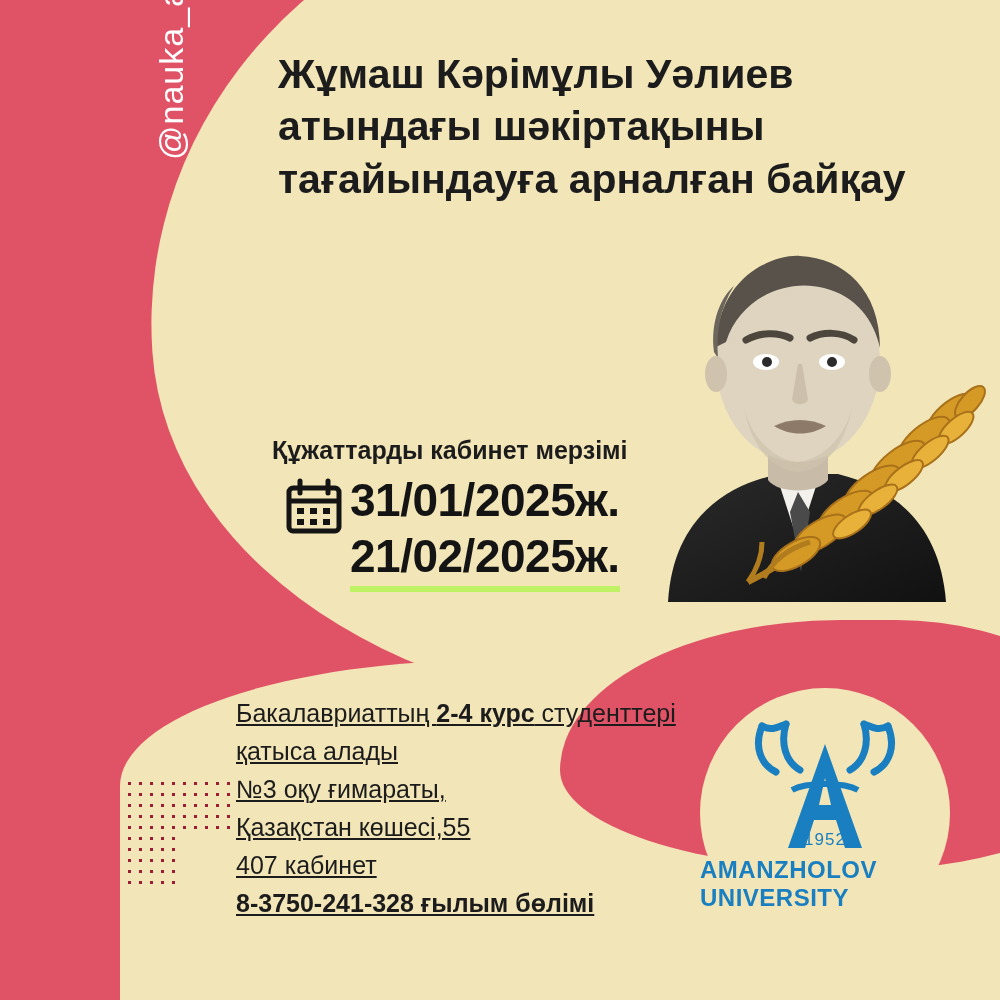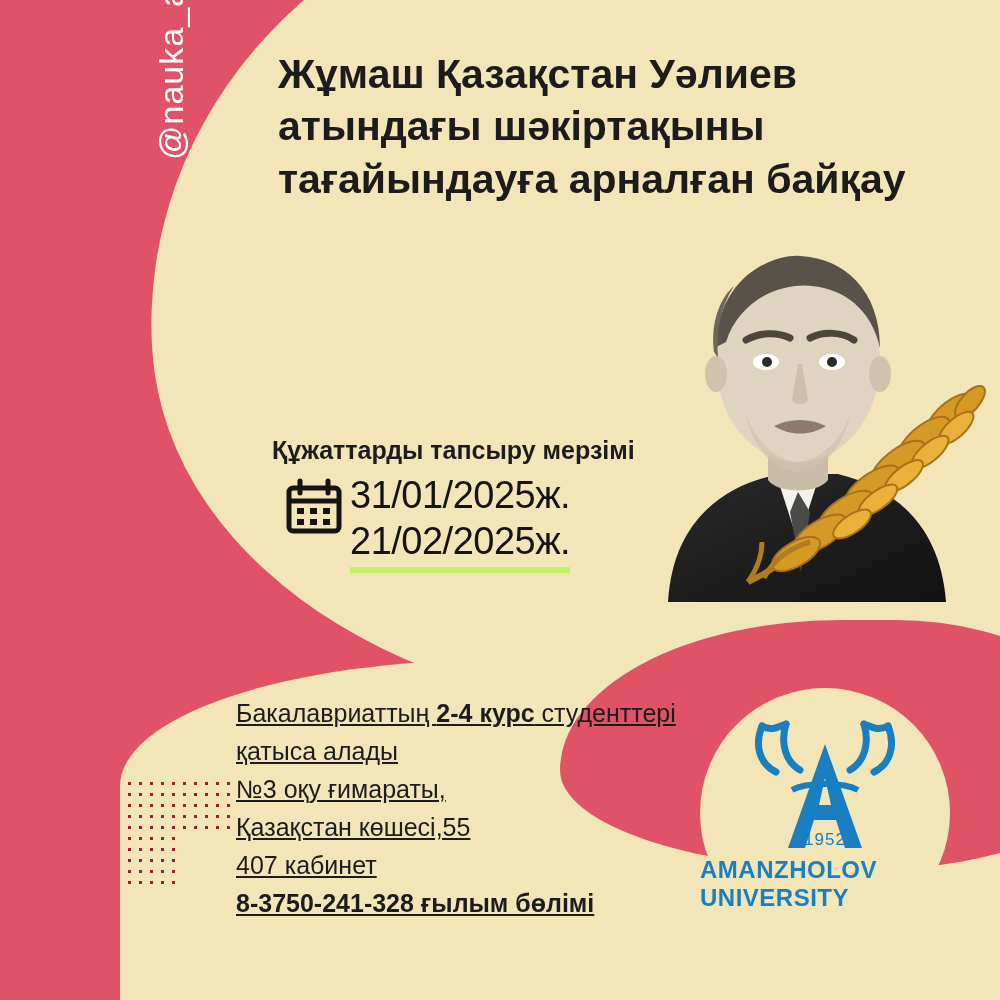--- a/index.html
+++ b/index.html
@@ -124,22 +124,22 @@
     left: 286px;
     top: 478px;
     width: 56px;
     height: 56px;
   }
   .dates {
     position: absolute;
     left: 350px;
     top: 472px;
     color: #141414;
-    font-size: 38px;
-    font-weight: 400;
+    font-size: 46px;
+    font-weight: 700;
     line-height: 1.22;
     letter-spacing: -0.5px;
   }
   .dates .d2 { border-bottom: 6px solid #bef264; display: inline-block; padding-bottom: 2px;}
 
   
   .info {
     position: absolute;
     left: 236px;
     top: 694px;
@@ -221,21 +221,21 @@
 
   <div class="cream-blob"></div>
   <div class="cream-blob2"></div>
   <div class="cream-bottom"></div>
   <div class="cream-bottom-notch"></div>
 
   <div class="handle-wrap">
     <div class="handle">@nauka_amanzholov_university</div>
   </div>
 
-  <div class="title">Жұмаш Қазақстан Уәлиев атындағы шәкіртақыны тағайындауға арналған байқау</div>
+  <div class="title">Жұмаш Кәрімұлы Уәлиев атындағы шәкіртақыны тағайындауға арналған байқау</div>
 
   <div class="portrait">
     <svg viewBox="0 0 300 390" width="300" height="390">
       <defs>
         <clipPath id="pclip">
             <rect x="0" y="0" width="300" height="390"></rect>
           </clipPath>
         <linearGradient id="suit" x1="0" y1="0" x2="1" y2="1">
           <stop offset="0" stop-color="#2a2a2a"></stop>
             <stop offset="1" stop-color="#111"></stop>
@@ -296,21 +296,21 @@
           <ellipse cx="186" cy="94" rx="23" ry="9" transform="rotate(-38 186 94)"></ellipse>
           <ellipse cx="160" cy="118" rx="23" ry="9" transform="rotate(-36 160 118)"></ellipse>
           <ellipse cx="134" cy="142" rx="22" ry="9" transform="rotate(-34 134 142)"></ellipse>
         </g>
         <path d="M46 196 C56 176 72 166 92 160" stroke="#b07c1d" stroke-width="5" fill="none"></path>
         <path d="M30 200 C40 186 44 174 44 160" stroke="#b07c1d" stroke-width="5" fill="none"></path>
       </g>
     </svg>
   </div>
 
-  <div class="deadline-label">Құжаттарды тапсыру мерзімі</div>
+  <div class="deadline-label">Құжаттарды кабинет мерзімі</div>
   <div class="cal-icon">
     <svg viewBox="0 0 56 56" width="56" height="56">
       <rect x="3" y="10" width="50" height="43" rx="4" fill="none" stroke="#141414" stroke-width="5"></rect>
       <line x1="3" y1="23" x2="53" y2="23" stroke="#141414" stroke-width="5"></line>
       <line x1="14" y1="3" x2="14" y2="15" stroke="#141414" stroke-width="5" stroke-linecap="round"></line>
       <line x1="42" y1="3" x2="42" y2="15" stroke="#141414" stroke-width="5" stroke-linecap="round"></line>
       <g fill="#141414">
         <rect x="11" y="30" width="7" height="6"></rect>
           <rect x="24" y="30" width="7" height="6"></rect>
           <rect x="37" y="30" width="7" height="6"></rect>

